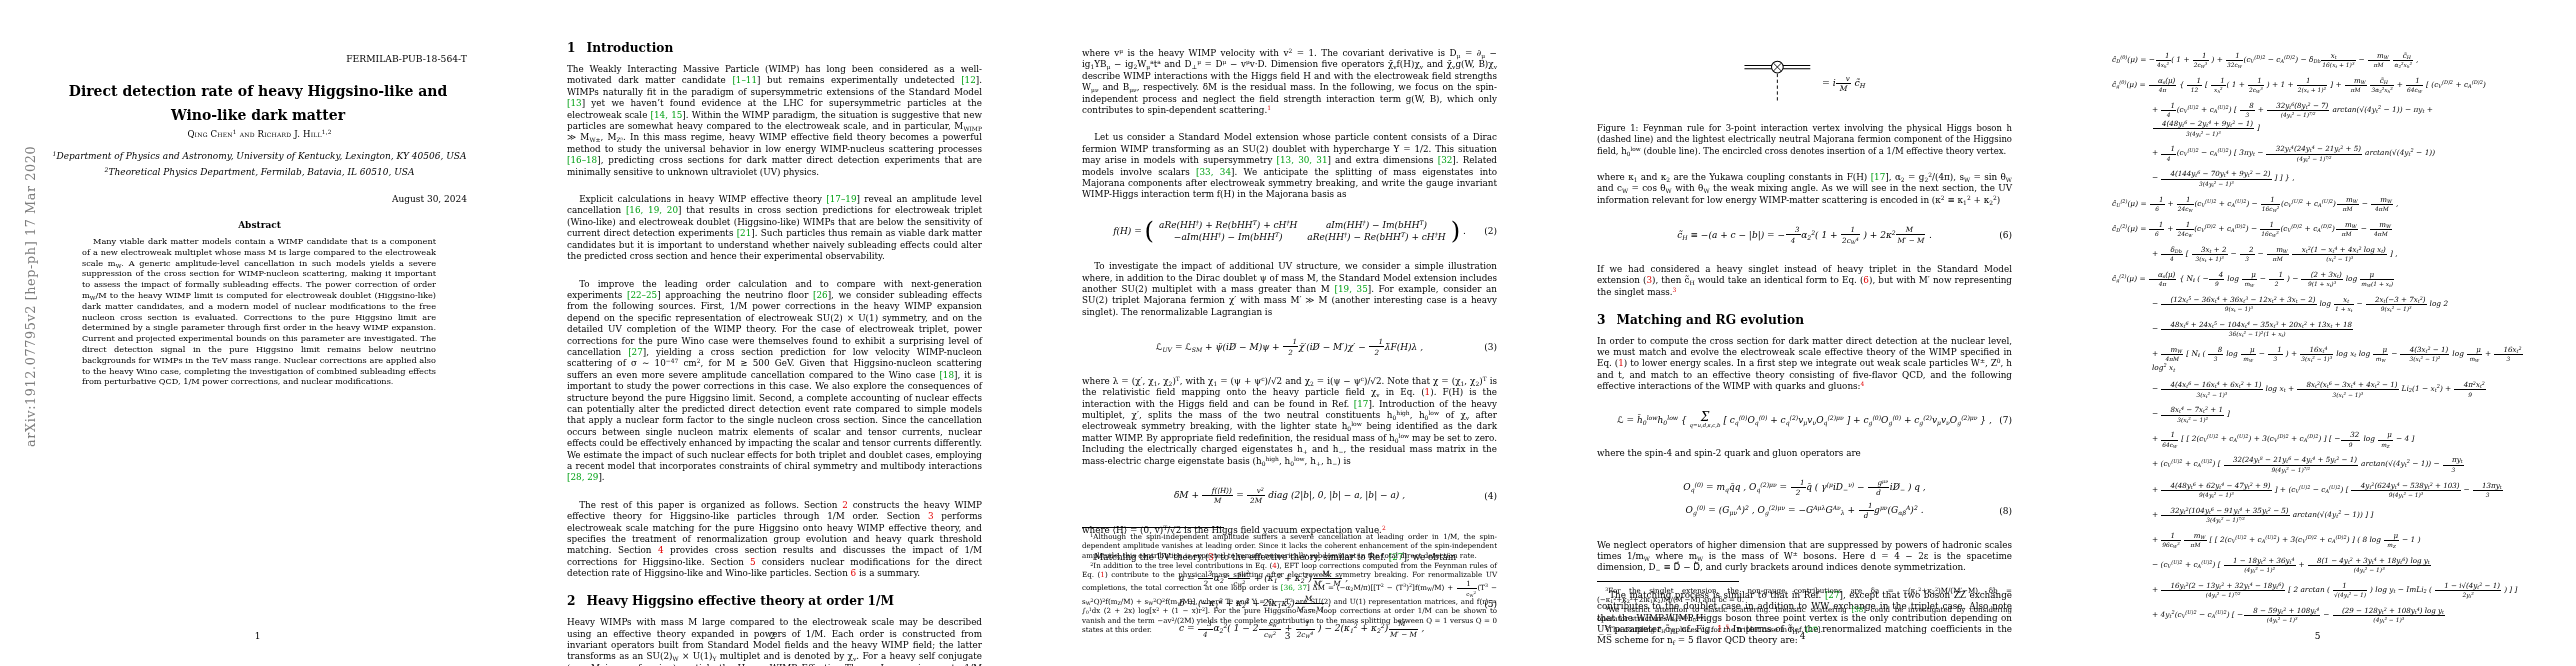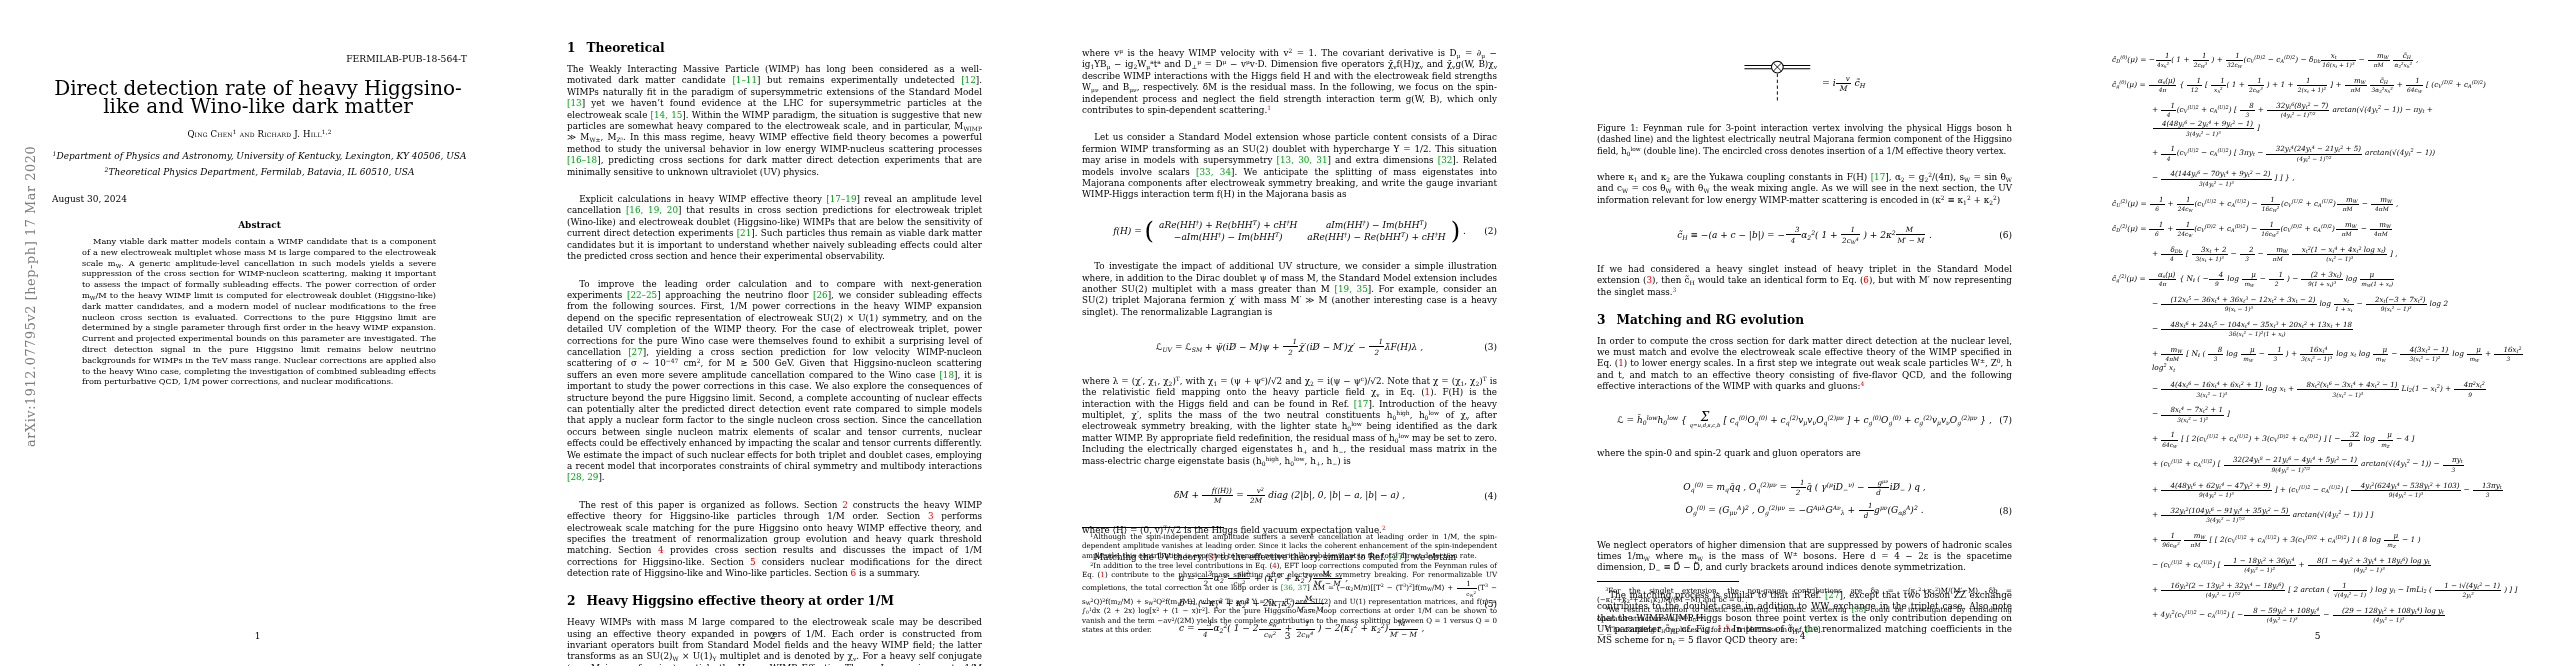--- a/index.html
+++ b/index.html
@@ -6,27 +6,27 @@
   body{width:2576px;height:667px;position:relative;font-family:"DejaVu Serif","DejaVu Sans",serif;color:#000;}
   .canvas{display:flex;width:2576px;height:667px;background:#fff;}
   .page{position:relative;width:515px;height:667px;overflow:hidden;background:#fff;flex:0 0 515px;}
   .content{position:absolute;left:52px;width:415px;}
   .pageno{position:absolute;bottom:25.6px;left:0;width:100%;text-align:center;font-size:9px;}
 
   
   .watermark{position:absolute;left:23px;top:447px;transform:rotate(-90deg);transform-origin:0 0;
     width:300px;font-size:12.8px;color:#7d7d7d;letter-spacing:0.6px;white-space:nowrap;}
   .preprint{position:absolute;left:52px;top:53px;width:415px;text-align:right;font-size:9.2px;}
-  .title{position:absolute;left:47px;top:79px;width:422px;text-align:center;font-size:20px;
-    line-height:18px;font-weight:normal;margin:0;}
+  .title{position:absolute;left:47px;top:79px;width:422px;text-align:center;font-size:14px;
+    line-height:24px;font-weight:bold;margin:0;}
   .authors{position:absolute;left:52px;top:129px;width:415px;text-align:center;font-size:8.6px;
     font-variant:small-caps;letter-spacing:0.2px;}
   .affil{position:absolute;left:52px;width:415px;text-align:center;font-style:italic;font-size:9px;}
   .affil1{top:151px;} .affil2{top:167px;}
-  .date{position:absolute;left:52px;top:194px;width:415px;text-align:left;font-size:9px;}
+  .date{position:absolute;left:52px;top:194px;width:415px;text-align:right;font-size:9px;}
   .abs-head{position:absolute;left:52px;top:220px;width:415px;text-align:center;font-weight:bold;font-size:9px;}
   .abstract{position:absolute;left:82px;top:236px;width:354px;font-size:8.2px;line-height:10.8px;
     text-align:justify;text-indent:11px;}
 
   
   .bt{font-size:8.8px;line-height:11.4px;text-align:justify;margin:0;}
   .ind{text-indent:12.2px;margin-top:16px;}
   h2.sec{font-size:12.2px;margin:14.5px 0 9px 0;font-weight:bold;}
   h2.sec .secnum{margin-right:11px;}
   .cg{color:#00a013;} .cr{color:#e20000;}
@@ -77,21 +77,21 @@
     <div class="affil affil1"><sup>1</sup>Department of Physics and Astronomy, University of Kentucky, Lexington, KY 40506, USA</div>
     <div class="affil affil2"><sup>2</sup>Theoretical Physics Department, Fermilab, Batavia, IL 60510, USA</div>
     <div class="date">August 30, 2024</div>
     <div class="abs-head">Abstract</div>
     <div class="abstract">Many viable dark matter models contain a WIMP candidate that is a component of a new electroweak multiplet whose mass M is large compared to the electroweak scale m<sub>W</sub>. A generic amplitude-level cancellation in such models yields a severe suppression of the cross section for WIMP-nucleon scattering, making it important to assess the impact of formally subleading effects. The power correction of order m<sub>W</sub>/M to the heavy WIMP limit is computed for electroweak doublet (Higgsino-like) dark matter candidates, and a modern model of nuclear modifications to the free nucleon cross section is evaluated. Corrections to the pure Higgsino limit are determined by a single parameter through first order in the heavy WIMP expansion. Current and projected experimental bounds on this parameter are investigated. The direct detection signal in the pure Higgsino limit remains below neutrino backgrounds for WIMPs in the TeV mass range. Nuclear corrections are applied also to the heavy Wino case, completing the investigation of combined subleading effects from perturbative QCD, 1/M power corrections, and nuclear modifications.</div>
     <div class="pageno">1</div>
   </section>
 
   <section class="page">
     <div class="content" style="top:41px;">
-      <h2 class="sec" style="margin-top:0;"><span class="secnum">1</span><span>Theoretical</span></h2>
+      <h2 class="sec" style="margin-top:0;"><span class="secnum">1</span><span>Introduction</span></h2>
       <p class="bt">The Weakly Interacting Massive Particle (WIMP) has long been considered as a well-motivated dark matter candidate <span class="cg">[1–11</span>] but remains experimentally undetected <span class="cg">[12</span>]. WIMPs naturally fit in the paradigm of supersymmetric extensions of the Standard Model <span class="cg">[13</span>] yet we haven’t found evidence at the LHC for supersymmetric particles at the electroweak scale <span class="cg">[14, 15</span>]. Within the WIMP paradigm, the situation is suggestive that new particles are somewhat heavy compared to the electroweak scale, and in particular, M<sub>WIMP</sub> ≫ M<sub>W±</sub>, M<sub>Z⁰</sub>. In this mass regime, heavy WIMP effective field theory becomes a powerful method to study the universal behavior in low energy WIMP-nucleus scattering processes <span class="cg">[16–18</span>], predicting cross sections for dark matter direct detection experiments that are minimally sensitive to unknown ultraviolet (UV) physics.</p>
       <p class="bt ind">Explicit calculations in heavy WIMP effective theory <span class="cg">[17–19</span>] reveal an amplitude level cancellation <span class="cg">[16, 19, 20</span>] that results in cross section predictions for electroweak triplet (Wino-like) and electroweak doublet (Higgsino-like) WIMPs that are below the sensitivity of current direct detection experiments <span class="cg">[21</span>]. Such particles thus remain as viable dark matter candidates but it is important to understand whether naively subleading effects could alter the predicted cross section and hence their experimental observability.</p>
       <p class="bt ind">To improve the leading order calculation and to compare with next-generation experiments <span class="cg">[22–25</span>] approaching the neutrino floor <span class="cg">[26</span>], we consider subleading effects from the following sources. First, 1/M power corrections in the heavy WIMP expansion depend on the specific representation of electroweak SU(2) × U(1) symmetry, and on the detailed UV completion of the WIMP theory. For the case of electroweak triplet, power corrections for the pure Wino case were themselves found to exhibit a surprising level of cancellation <span class="cg">[27</span>], yielding a cross section prediction for low velocity WIMP-nucleon scattering of σ ∼ 10<sup>−47</sup> cm<sup>2</sup>, for M ≳ 500 GeV. Given that Higgsino-nucleon scattering suffers an even more severe amplitude cancellation compared to the Wino case <span class="cg">[18</span>], it is important to study the power corrections in this case. We also explore the consequences of structure beyond the pure Higgsino limit. Second, a complete accounting of nuclear effects can potentially alter the predicted direct detection event rate compared to simple models that apply a nuclear form factor to the single nucleon cross section. Since the cancellation occurs between single nucleon matrix elements of scalar and tensor currents, nuclear effects could be effectively enhanced by impacting the scalar and tensor currents differently. We estimate the impact of such nuclear effects for both triplet and doublet cases, employing a recent model that incorporates constraints of chiral symmetry and multibody interactions <span class="cg">[28, 29</span>].</p>
       <p class="bt ind">The rest of this paper is organized as follows. Section <span class="cr">2</span> constructs the heavy WIMP effective theory for Higgsino-like particles through 1/M order. Section <span class="cr">3</span> performs electroweak scale matching for the pure Higgsino onto heavy WIMP effective theory, and specifies the treatment of renormalization group evolution and heavy quark threshold matching. Section <span class="cr">4</span> provides cross section results and discusses the impact of 1/M corrections for Higgsino-like. Section <span class="cr">5</span> considers nuclear modifications for the direct detection rate of Higgsino-like and Wino-like particles. Section <span class="cr">6</span> is a summary.</p>
       <h2 class="sec"><span class="secnum">2</span><span>Heavy Higgsino effective theory at order 1/M</span></h2>
       <p class="bt">Heavy WIMPs with mass M large compared to the electroweak scale may be described using an effective theory expanded in powers of 1/M. Each order is constructed from invariant operators built from Standard Model fields and the heavy WIMP field; the latter transforms as an SU(2)<sub>W</sub> × U(1)<sub>Y</sub> multiplet and is denoted by χ<sub>v</sub>. For a heavy self conjugate (e.g. Majorana fermion) particle the Heavy WIMP Effective Theory Lagrangian up to 1/M order takes the following form in the one-heavy particle sector (cf. Refs. <span class="cg">[16, 27</span>]):</p>
       <div class="eq"><span class="eqbody">ℒ<sub>HWET</sub> = χ̄<sub>v</sub> [ iv·D − δM − <span class="frac"><span class="fn">D<sub>⊥</sub><sup>2</sup></span><span class="fd">2M</span></span> − <span class="frac"><span class="fn">f(H)</span><span class="fd">M</span></span> − <span class="frac"><span class="fn">g(W, B)</span><span class="fd">M</span></span> + ··· ] χ<sub>v</sub> ,</span><span class="eqnum">(1)</span></div>
     </div>
     <div class="pageno">2</div>
   </section>
@@ -141,21 +141,21 @@
     </svg>
     <div class="fig-eq">= i<span class="frac"><span class="fn">v</span><span class="fd">M</span></span> c̃<sub>H</sub></div>
     <div class="fig-caption">Figure 1: Feynman rule for 3-point interaction vertex involving the physical Higgs boson h (dashed line) and the lightest electrically neutral Majorana fermion component of the Higgsino field, h<sub>0</sub><sup>low</sup> (double line). The encircled cross denotes insertion of a 1/M effective theory vertex.</div>
     <div class="content" style="top:172px;">
       <p class="bt">where κ<sub>1</sub> and κ<sub>2</sub> are the Yukawa coupling constants in F(H) <span class="cg">[17</span>], α<sub>2</sub> = g<sub>2</sub><sup>2</sup>/(4π), s<sub>W</sub> = sin θ<sub>W</sub> and c<sub>W</sub> = cos θ<sub>W</sub> with θ<sub>W</sub> the weak mixing angle. As we will see in the next section, the UV information relevant for low energy WIMP-matter scattering is encoded in (κ<sup>2</sup> ≡ κ<sub>1</sub><sup>2</sup> + κ<sub>2</sub><sup>2</sup>)</p>
       <div class="eq"><span class="eqbody">c̃<sub>H</sub> ≡ −(a + c − |b|) = −<span class="frac"><span class="fn">3</span><span class="fd">4</span></span>α<sub>2</sub><sup>2</sup>( 1 + <span class="frac"><span class="fn">1</span><span class="fd">2c<sub>W</sub><sup>4</sup></span></span> ) + 2κ<sup>2</sup><span class="frac"><span class="fn">M</span><span class="fd">M′ − M</span></span> .</span><span class="eqnum">(6)</span></div>
       <p class="bt">If we had considered a heavy singlet instead of heavy triplet in the Standard Model extension (<span class="cr">3</span>), then c̃<sub>H</sub> would take an identical form to Eq. (<span class="cr">6</span>), but with M′ now representing the singlet mass.<sup><span class="cr">3</span></sup></p>
       <h2 class="sec"><span class="secnum">3</span><span>Matching and RG evolution</span></h2>
       <p class="bt">In order to compute the cross section for dark matter direct detection at the nuclear level, we must match and evolve the electroweak scale effective theory of the WIMP specified in Eq. (<span class="cr">1</span>) to lower energy scales. In a first step we integrate out weak scale particles W<sup>±</sup>, Z<sup>0</sup>, h and t, and match to an effective theory consisting of five-flavor QCD, and the following effective interactions of the WIMP with quarks and gluons:<sup><span class="cr">4</span></sup></p>
       <div class="eq"><span class="eqbody">ℒ = h̄<sub>0</sub><sup>low</sup>h<sub>0</sub><sup>low</sup> { <span class="under"><span class="us">Σ</span><span class="ub">q=u,d,s,c,b</span></span> [ c<sub>q</sub><sup>(0)</sup>O<sub>q</sub><sup>(0)</sup> + c<sub>q</sub><sup>(2)</sup>v<sub>μ</sub>v<sub>ν</sub>O<sub>q</sub><sup>(2)μν</sup> ] + c<sub>g</sub><sup>(0)</sup>O<sub>g</sub><sup>(0)</sup> + c<sub>g</sub><sup>(2)</sup>v<sub>μ</sub>v<sub>ν</sub>O<sub>g</sub><sup>(2)μν</sup> } ,</span><span class="eqnum">(7)</span></div>
-      <p class="bt">where the spin-0 and spin-2 quark and gluon operators are</p>
+      <p class="bt">where the spin-4 and spin-2 quark and gluon operators are</p>
       <div class="eq" style="margin-bottom:3.3px;"><span class="eqbody">O<sub>q</sub><sup>(0)</sup> = m<sub>q</sub>q̄q ,        O<sub>q</sub><sup>(2)μν</sup> = <span class="frac"><span class="fn">1</span><span class="fd">2</span></span>q̄ ( γ<sup>(μ</sup>iD<sub>−</sub><sup>ν)</sup> − <span class="frac"><span class="fn">g<sup>μν</sup></span><span class="fd">d</span></span>iD̸<sub>−</sub> ) q ,</span></div>
       <div class="eq" style="margin-top:3.3px;"><span class="eqbody">O<sub>g</sub><sup>(0)</sup> = (G<sub>μν</sub><sup>A</sup>)<sup>2</sup> ,        O<sub>g</sub><sup>(2)μν</sup> = −G<sup>Aμλ</sup>G<sup>Aν</sup><sub>λ</sub> + <span class="frac"><span class="fn">1</span><span class="fd">d</span></span>g<sup>μν</sup>(G<sub>αβ</sub><sup>A</sup>)<sup>2</sup> .</span><span class="eqnum">(8)</span></div>
       <p class="bt">We neglect operators of higher dimension that are suppressed by powers of hadronic scales times 1/m<sub>W</sub> where m<sub>W</sub> is the mass of W<sup>±</sup> bosons. Here d = 4 − 2ε is the spacetime dimension, D<sub>−</sub> ≡ D⃗ − D⃖, and curly brackets around indices denote symmetrization.</p>
       <p class="bt ind">The matching process is similar to that in Ref. <span class="cg">[27</span>], except that two boson ZZ exchange contributes to the doublet case in addition to WW exchange in the triplet case. Also note that the WIMP-WIMP-Higgs boson three point vertex is the only contribution depending on UV parameter c̃<sub>H</sub>, cf. Fig. <span class="cr">1</span>.<sup><span class="cr">5</span></sup> In terms of c̃<sub>H</sub>, the renormalized matching coefficients in the M̅S̅ scheme for n<sub>f</sub> = 5 flavor QCD theory are:</p>
       <div class="eq" style="text-align:left;"><span class="eqbody">ĉ<sub>U</sub><sup>(0)</sup>(μ) = −<span class="frac"><span class="fn">1</span><span class="fd">4x<sub>h</sub><sup>2</sup></span></span>( 1 + <span class="frac"><span class="fn">1</span><span class="fd">2c<sub>W</sub><sup>3</sup></span></span> ) + <span class="frac"><span class="fn">1</span><span class="fd">32c<sub>W</sub></span></span>(c<sub>V</sub><sup>(U)2</sup> − c<sub>A</sub><sup>(U)2</sup>) − <span class="frac"><span class="fn">m<sub>W</sub></span><span class="fd">πM</span></span> <span class="frac"><span class="fn">c̃<sub>H</sub></span><span class="fd">α<sub>2</sub><sup>2</sup>x<sub>h</sub><sup>2</sup></span></span> ,</span></div>
     </div>
     <div class="fnblock">
       <div class="fnrule"></div>
       <p class="fn"><sup>3</sup>For the singlet extension, the non-gauge contributions are δa = −(κ<sub>1</sub><sup>2</sup>+κ<sub>2</sub><sup>2</sup>)M/(M′−M), δb = (−κ<sub>1</sub><sup>2</sup>+κ<sub>2</sub><sup>2</sup>+2iκ<sub>1</sub>κ<sub>2</sub>)M/(M′−M) and δc = 0.</p>
       <p class="fn"><sup>4</sup>We restrict attention to elastic scattering. Inelastic scattering <span class="cg">[38</span>] could be investigated by considering operator structures h̄<sub>0</sub><sup>high</sup>h<sub>0</sub><sup>low</sup>.</p>

